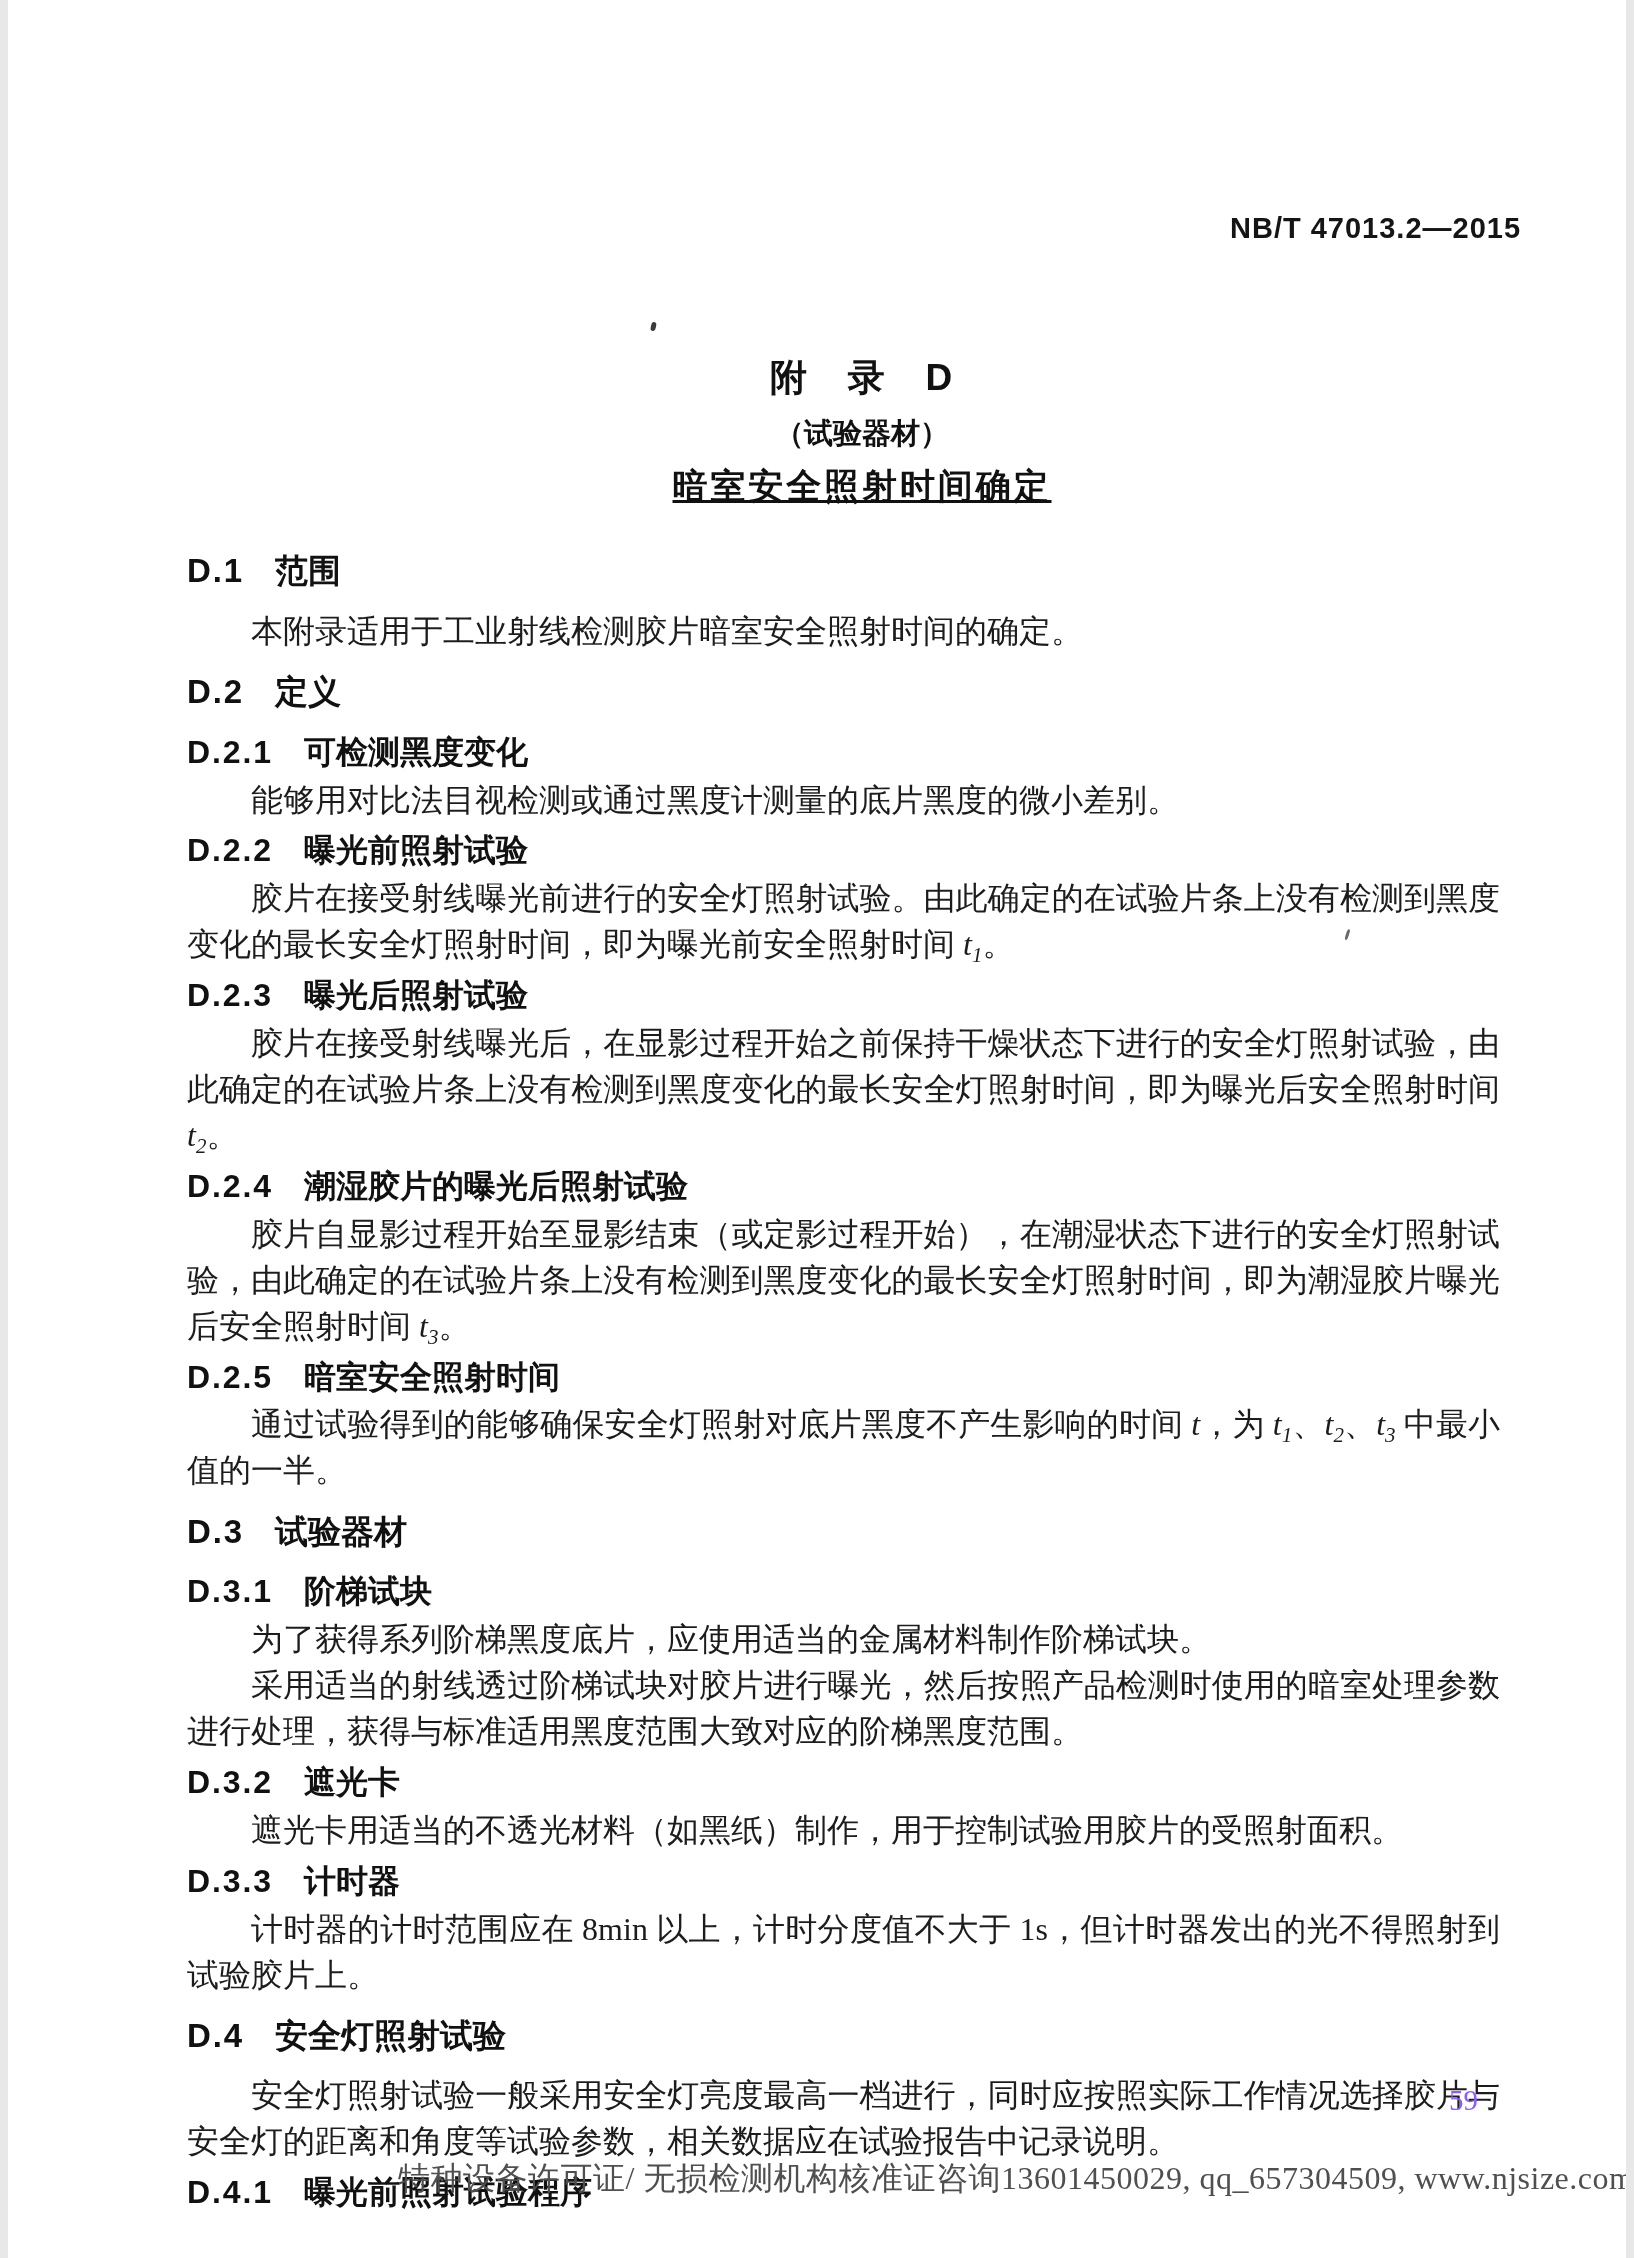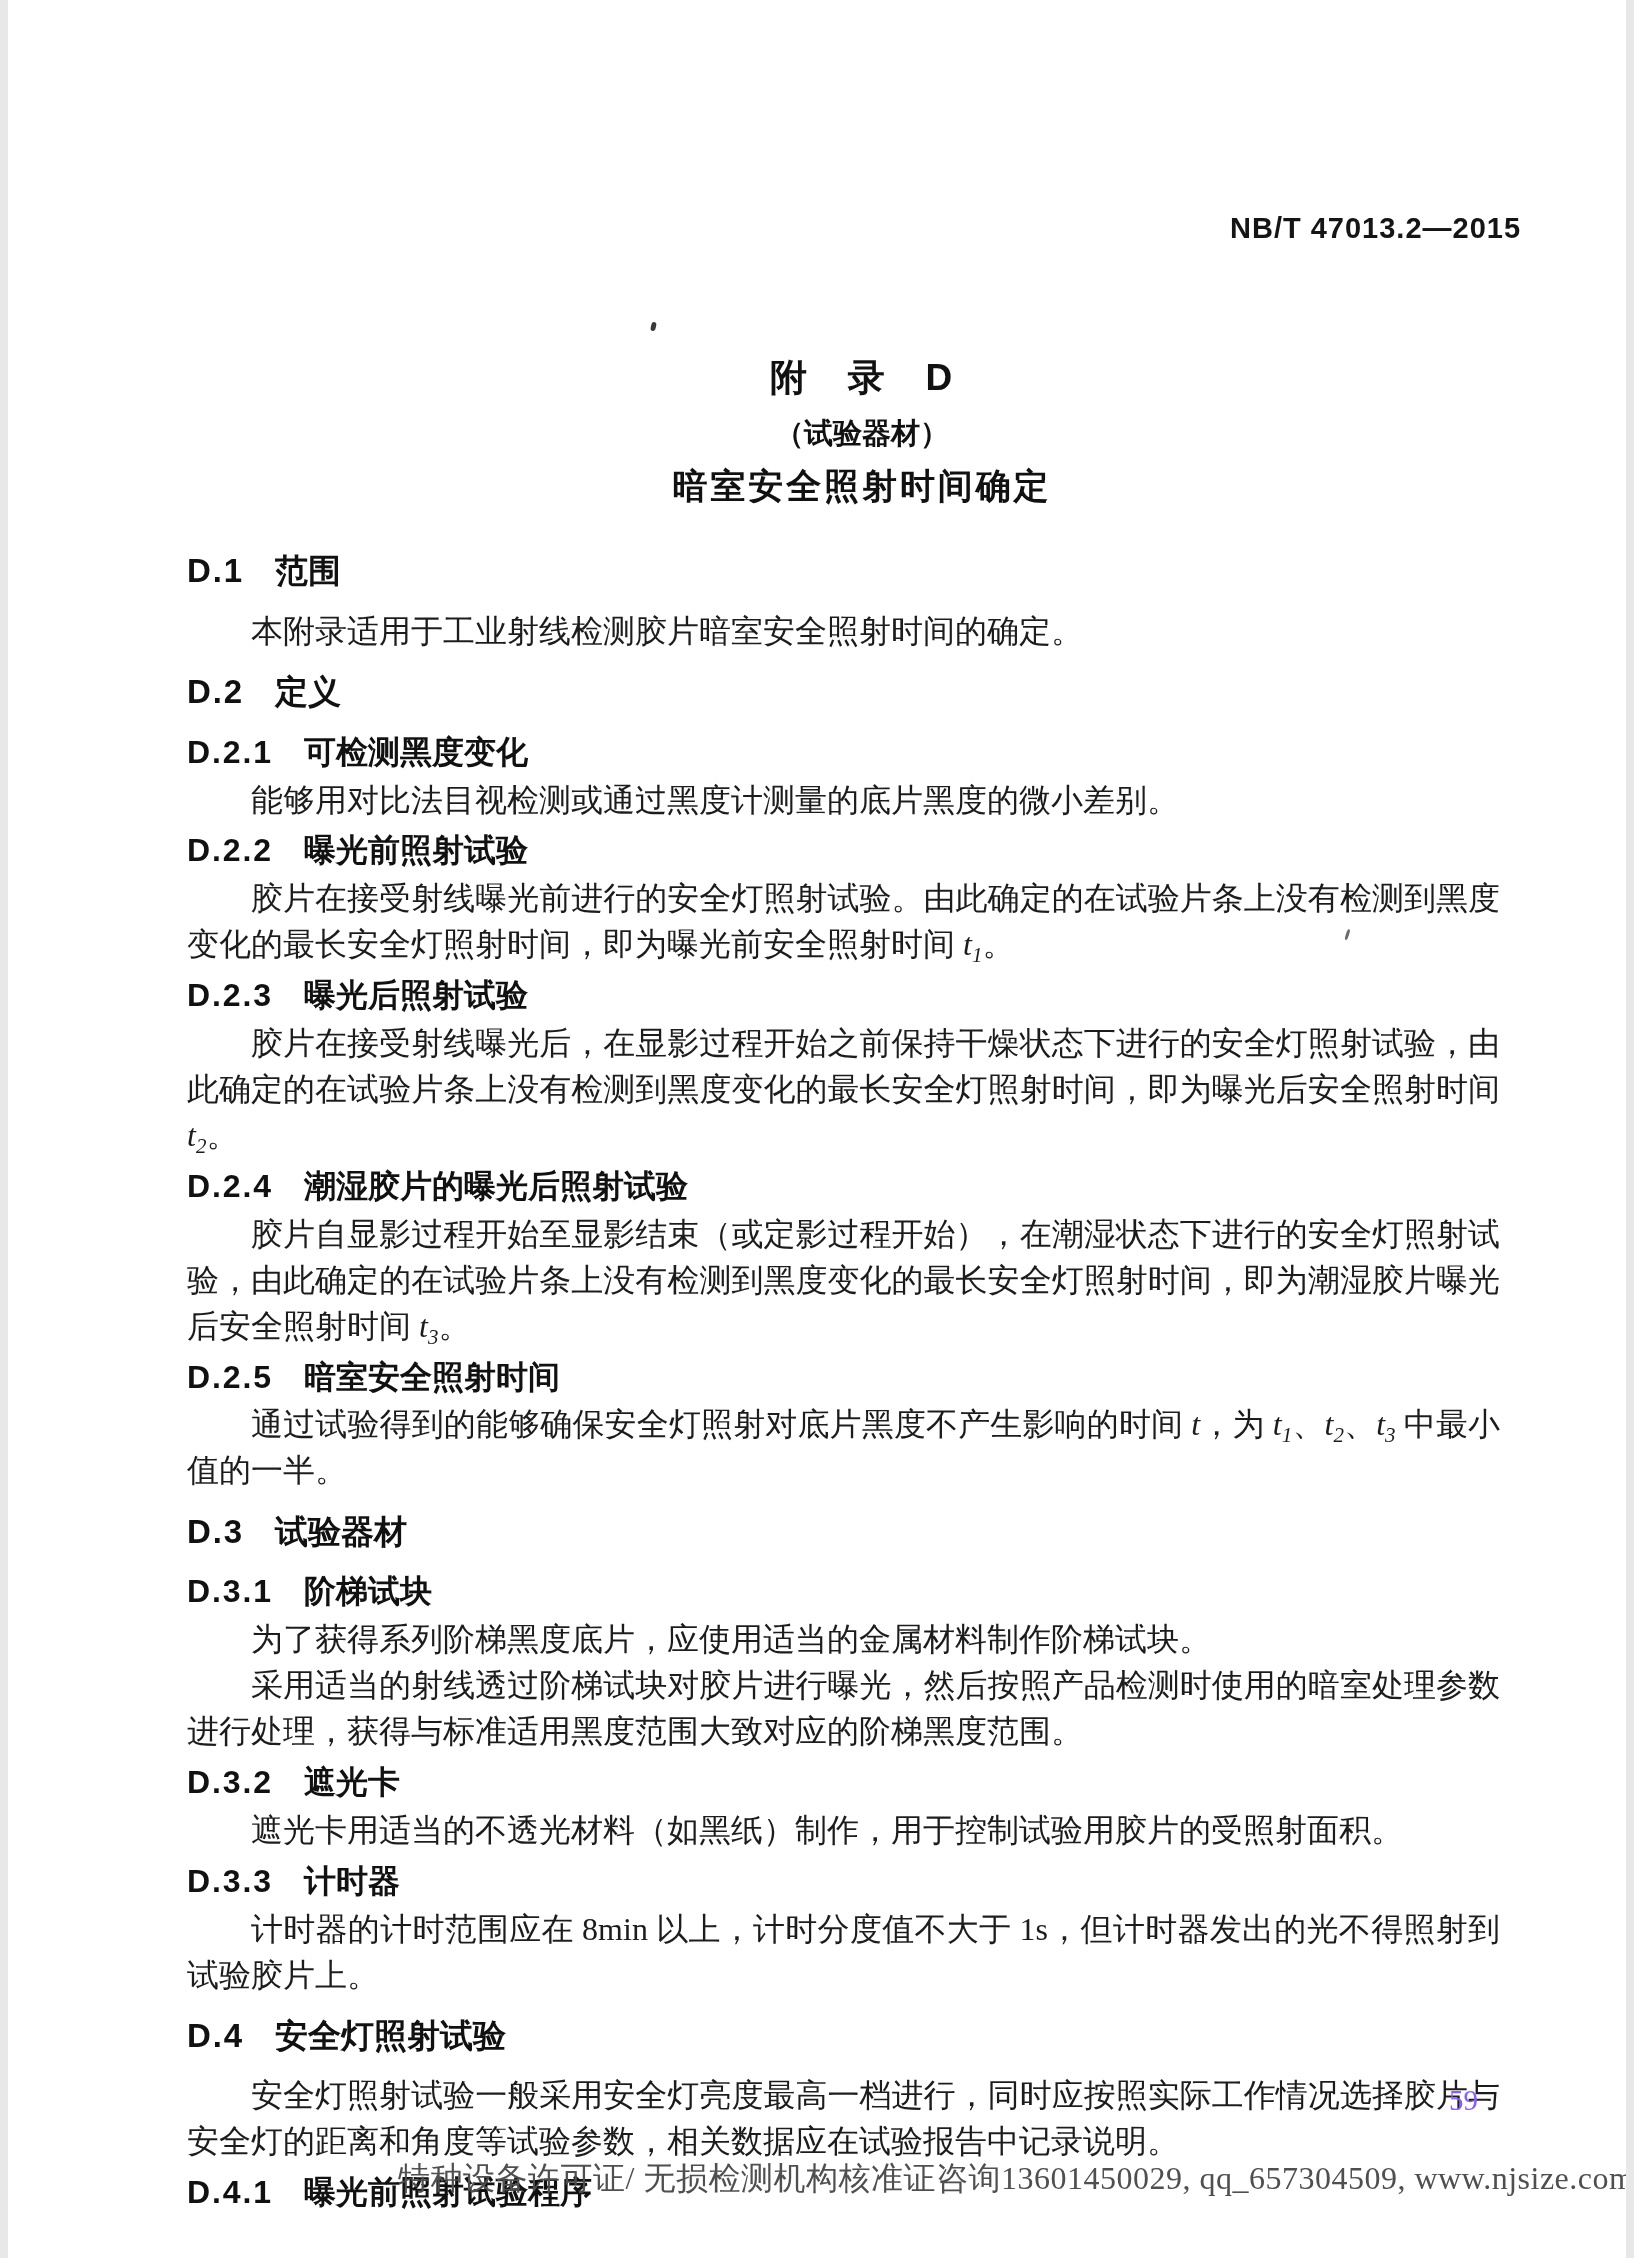--- a/index.html
+++ b/index.html
@@ -23,21 +23,21 @@
   
   .title-block {
     position:absolute; top:353px; left:854px;
     transform:translateX(-50%);
     text-align:center; white-space:nowrap;
     font-family:"Liberation Sans","DejaVu Sans",sans-serif;
     color:#111;
   }
   .title-line1 { font-size:37px; font-weight:bold; letter-spacing:1.9px; }
   .title-line2 { font-size:29px; font-weight:bold; margin-top:10.6px; }
-  .title-line3 { font-size:35px; font-weight:bold; letter-spacing:2.9px; margin-top:9.7px; }
+  .title-line3 { font-size:35px; font-weight:bold; letter-spacing:2.9px; margin-top:9.7px;text-decoration:underline; }
   
   .content {
     position:absolute; top:533px; left:179px; width:1313px;
     font-size:32px; line-height:46px; color:#1c1c1c;
     text-align:justify;
   }
   .blk-h1 {
     font-family:"Liberation Sans","DejaVu Sans",sans-serif;
     font-weight:bold; font-size:33px; color:#111;
     margin:15.4px 0 13.5px; line-height:46px; text-align:left;

